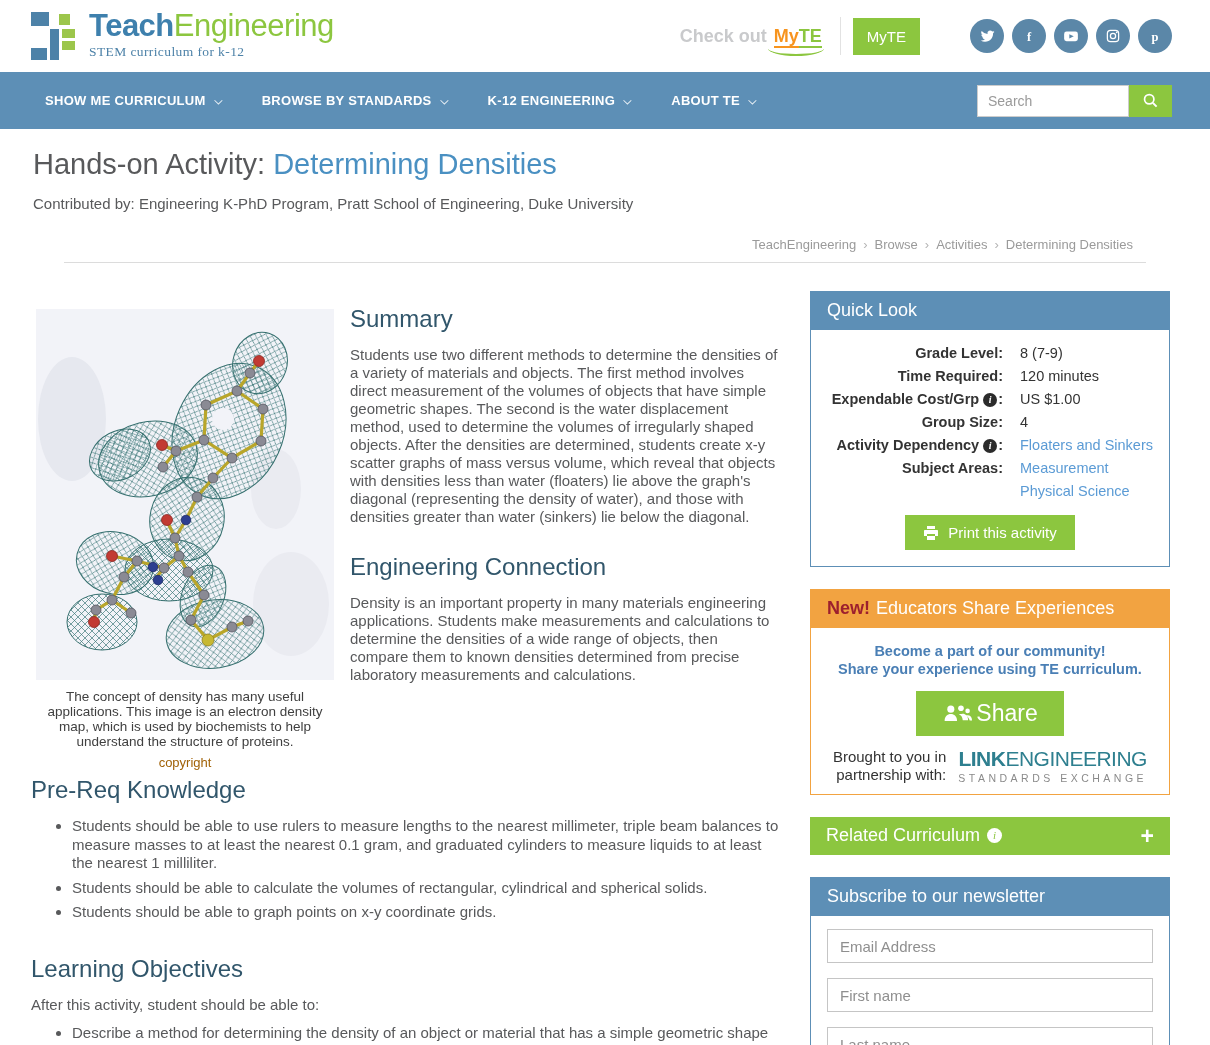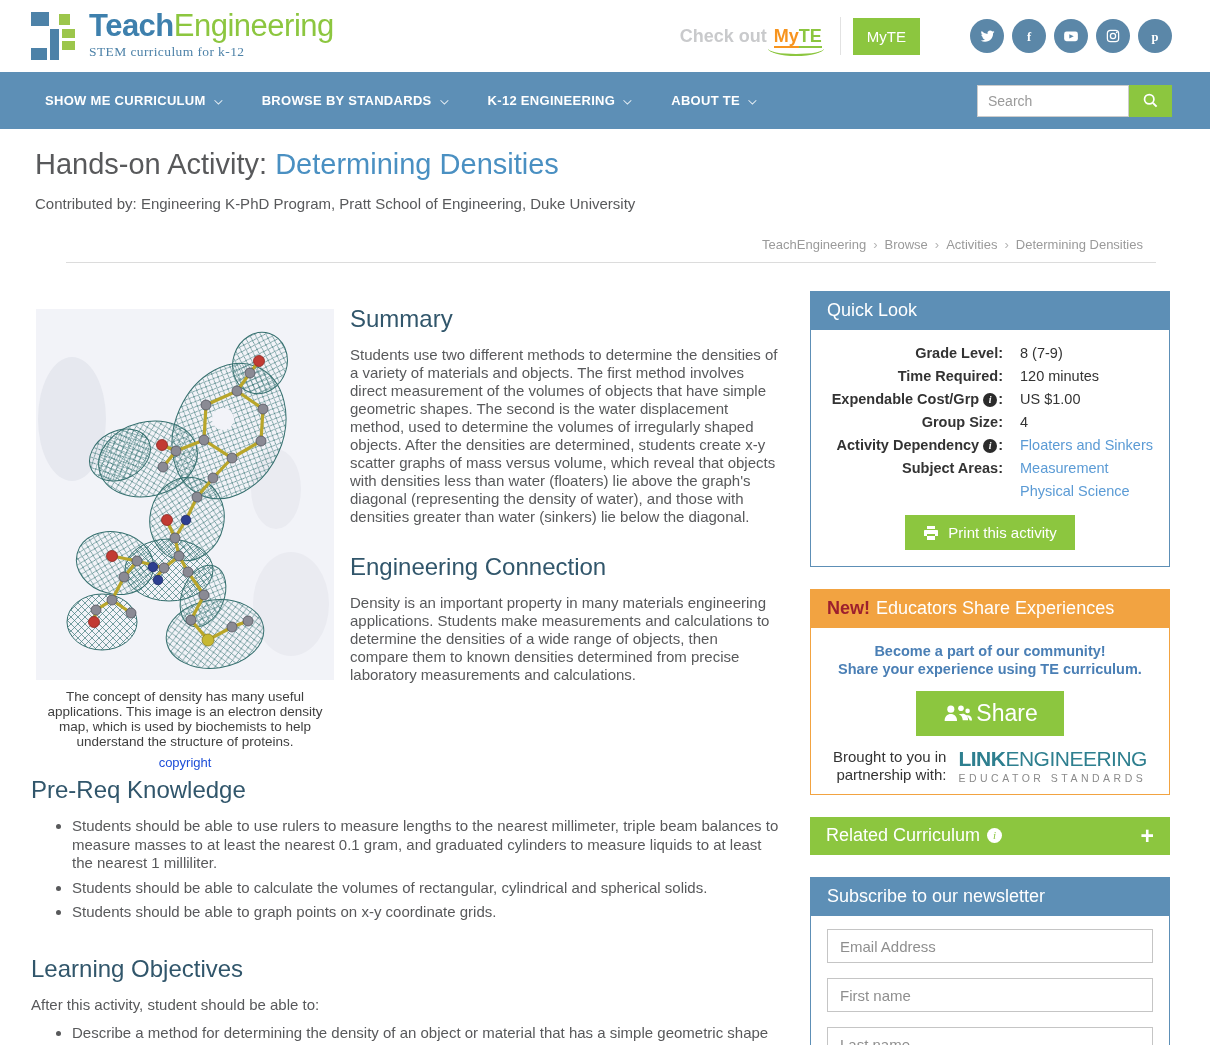--- a/index.html
+++ b/index.html
@@ -45,21 +45,21 @@
     border-bottom: 1.5px solid rgba(255,255,255,0.85); transform: rotate(45deg) translateY(-2px);
     margin-left: 8px; }
   .nav-search { margin-left: auto; display: flex; }
   .nav-search input { width: 152px; height: 32px; border: 1px solid #ccc; padding: 0 10px;
     font-size: 14px; color: #555; outline: none; }
   .nav-search input::placeholder { color: #9a9a9a; }
   .search-btn { width: 43px; height: 32px; background: #8cc63f; border: none; display: flex;
     align-items: center; justify-content: center; cursor: pointer; }
 
   
-  .title-wrap { position: relative; padding: 0 23px; margin-left: 12px; }
+  .title-wrap { position: relative; padding: 0 33px; }
   .page-title { margin: 19px 0 0; font-size: 29px; font-weight: 500; line-height: 32px; }
   .title-prefix { color: #58595b; }
   .title-name { color: #4a90c2; }
   .contributed { font-size: 15px; color: #58595b; margin-top: 15px; }
   .badge { position: absolute; right: 38px; top: 4px; width: 122px; text-align: center; }
   .badge-circle { width: 58px; height: 58px; border: 8px solid #5b8db4; border-radius: 50%;
     background: linear-gradient(90deg, #fff 50%, #8cc63f 50%); margin: 0 auto; }
   .badge-label { font-size: 15px; font-weight: bold; color: #a5a5a5; line-height: 17px; margin-top: 9px; }
   .breadcrumb { text-align: right; padding-right: 44px; margin-top: 25px; font-size: 13px; color: #9a9a9a; }
   .breadcrumb a { color: #9a9a9a; text-decoration: none; cursor: pointer; }
@@ -68,21 +68,21 @@
 
   
   .main { display: flex; padding: 28px 31px 0; }
   .left-col { width: 748px; }
   .sidebar { width: 360px; margin-left: 31px; flex-shrink: 0; }
 
   
   figure.density-figure { float: left; width: 298px; margin: 18px 16px 6px 5px; }
   .mol { display: block; border: 0; }
   .fig-caption { font-size: 13.5px; color: #404040; text-align: center; line-height: 15px; margin-top: 9px; }
-  .fig-copyright { display: block; text-align: center; font-size: 13px; color: #1d4ed8;
+  .fig-copyright { display: block; text-align: center; font-size: 13px; color: #a16207;
     text-decoration: none; margin-top: 6px; cursor: pointer; }
   .left-col h2 { font-size: 24px; font-weight: 500; color: #31566b; margin: 14px 0 13px; }
   .left-col p { font-size: 15px; line-height: 18px; color: #58595b; margin: 0; }
   .section-full { clear: both; }
   .section-full h2 { margin-top: 33px; }
   .ec-head { margin-top: 27px !important; }
   ul.bullets { margin: 12px 0 0; padding-left: 41px; }
   ul.bullets li { font-size: 15px; line-height: 18.5px; color: #58595b; margin-bottom: 6px; }
   .lo-intro { margin-top: 12px !important; }
   ul.lo-bullets { margin-top: 10px; }
@@ -111,21 +111,21 @@
   .edu-panel { border: 1px solid #f2a341; }
   .panel-header-orange { background: #f2a341; font-size: 18px; padding: 8px 16px 9px; color: #fff; }
   .new-badge { color: #9c1f2e; font-weight: bold; margin-right: 6px; }
   .edu-body { padding: 14px 14px 10px; text-align: center; }
   .edu-line { color: #4a7fb5; font-weight: bold; font-size: 14.5px; line-height: 18px; }
   .share-btn { display: flex; align-items: center; justify-content: center; gap: 4px;
     background: #8cc63f; border: none; color: #fff; font-size: 23px; padding: 9px 26px;
     margin: 13px auto 0; cursor: pointer; }
   .partnership { display: flex; align-items: center; justify-content: center; gap: 12px; margin-top: 12px; }
   .partner-text { font-size: 15px; color: #333; text-align: right; line-height: 18px; }
-  .le-logo { text-align: left; cursor: pointer; }
+  .le-logo { text-align: center; cursor: pointer; }
   .le-main { font-size: 21px; color: #2e7f8f; letter-spacing: -0.5px; line-height: 22px; }
   .le-link { font-weight: bold; }
   .le-eng { font-weight: normal; }
   .le-sub { font-size: 10.5px; color: #8a8a8a; letter-spacing: 3.5px; margin-top: 2px; }
 
   .related-panel { background: #8cc63f; color: #fff; font-size: 18px; padding: 8px 16px 9px;
     display: flex; align-items: center; cursor: pointer; }
   .related-plus { margin-left: auto; font-size: 23px; font-weight: bold; line-height: 18px; cursor: pointer; }
 
   .sub-panel { border: 1px solid #5d8fb6; }
@@ -388,21 +388,21 @@
             </svg>
           <span>Share</span>
         </button>
         <div class="partnership">
           <div class="partner-text">
             <div>Brought to you in</div>
             <div>partnership with:</div>
           </div>
           <a class="le-logo">
             <div class="le-main"><span class="le-link">LINK</span><span class="le-eng">ENGINEERING</span></div>
-            <div class="le-sub">EDUCATOR STANDARDS</div>
+            <div class="le-sub">STANDARDS EXCHANGE</div>
           </a>
         </div>
       </div>
     </div>
 
     <div class="panel related-panel">
       <span>Related Curriculum</span>
       <span class="info-light"></span>
       <span class="related-plus">+</span>
     </div>

